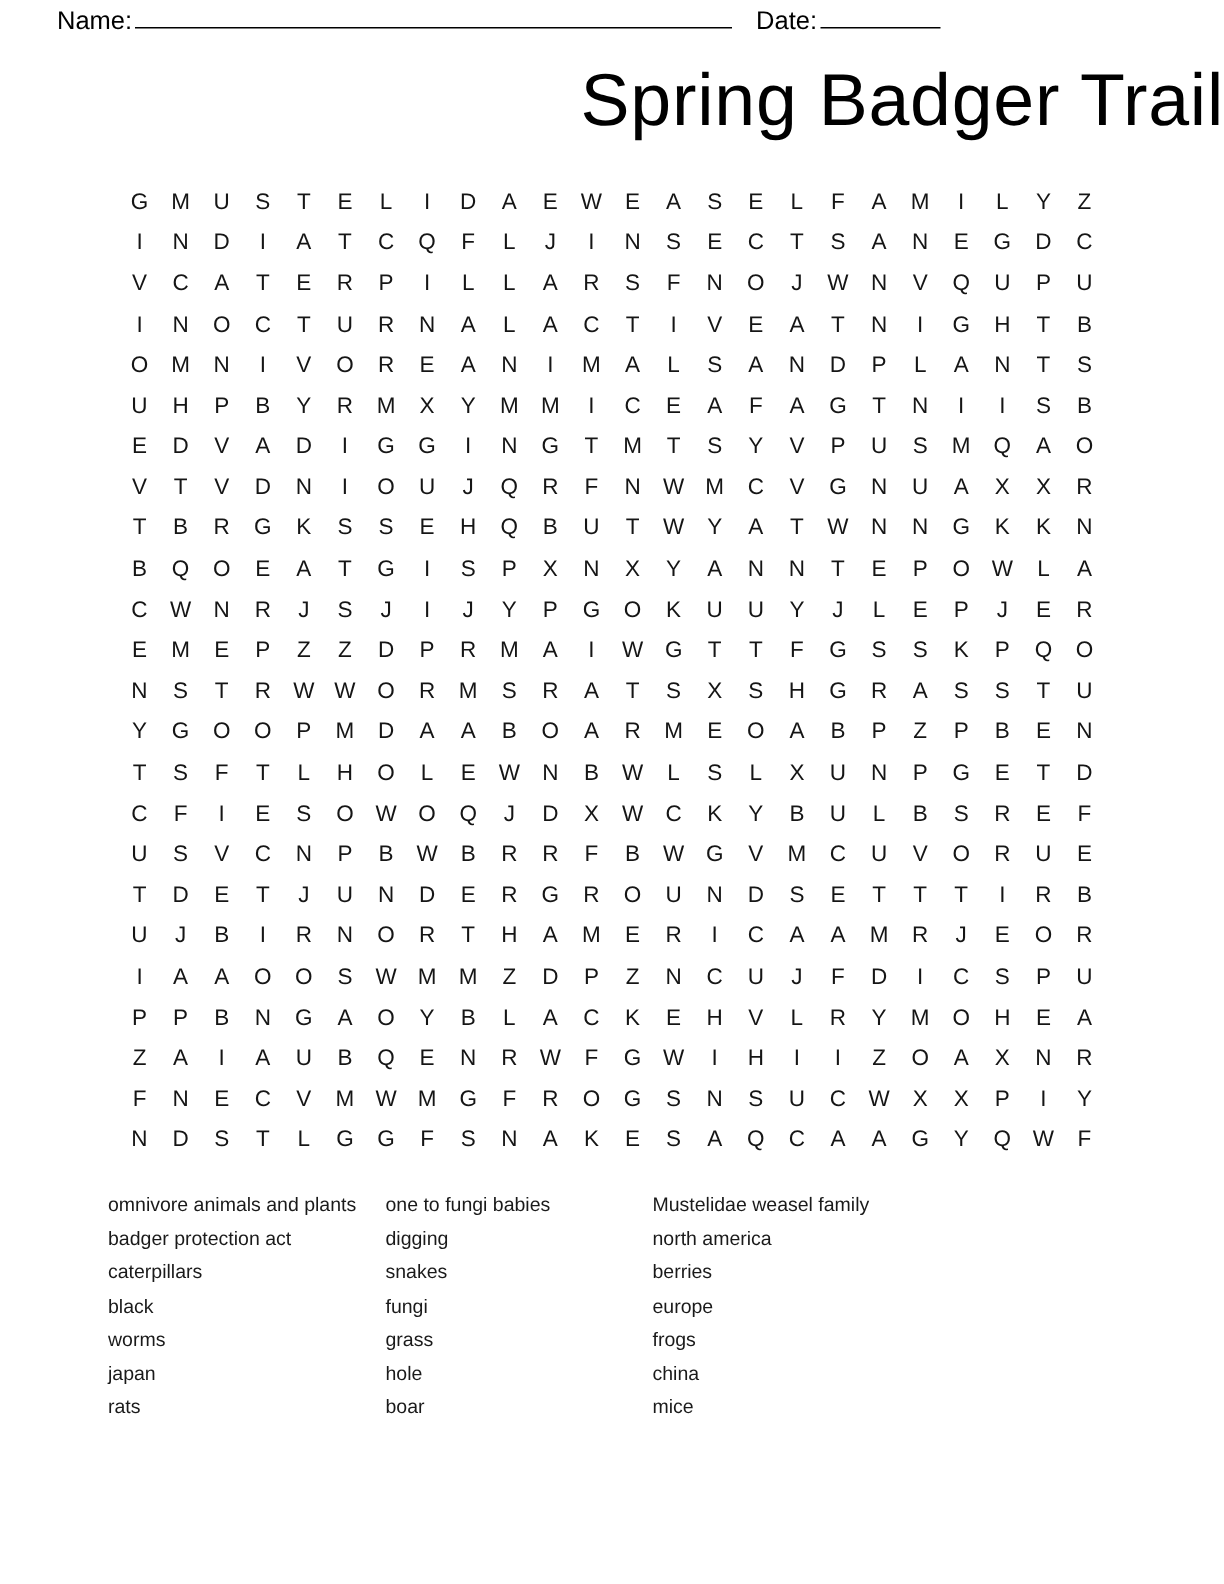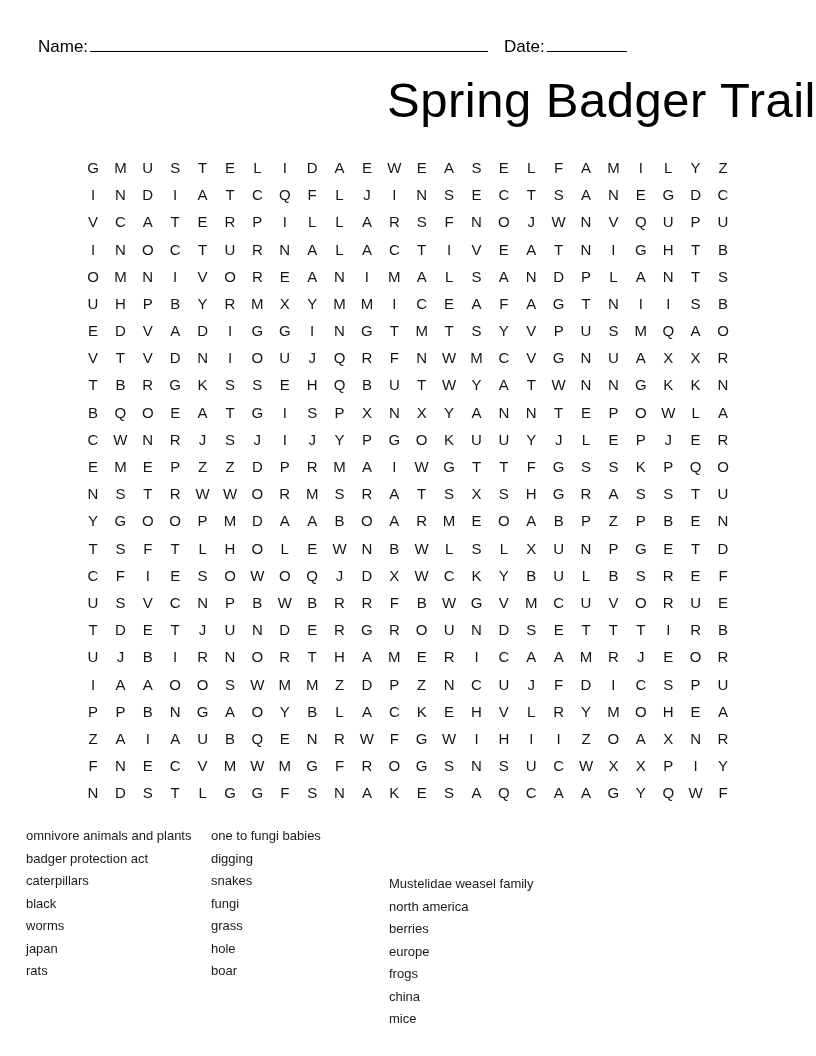--- a/index.html
+++ b/index.html
@@ -17,21 +17,20 @@
     overflow: hidden;
   }
 
   
   .header-row {
     display: flex;
     align-items: baseline;
     padding: 4px 72px 0 38px;
     font-size: 17px;
     white-space: nowrap;
-    margin-top: 33px;
   }
   .field-label { font-size: 17px; }
   .rule {
     display: inline-block;
     border-bottom: 1px solid #000;
     height: 13px;
     margin: 0 2px;
   }
   .rule-name { width: 398px; }
   .rule-date { width: 80px; }
@@ -66,32 +65,32 @@
     font-size: 15px;
     font-family: "Liberation Sans", sans-serif;
     color: #151515;
     padding: 0;
     line-height: 1;
   }
 
   
   .word-list {
     margin: 19px 0 0 0;
-    padding: 0 38px 0 26px;
+    padding: 0 38px 0 72px;
     display: flex;
     gap: 0;
   }
   .word-col {
     display: flex;
     flex-direction: column;
   }
   .word-col-0 { width: 185px; }
   .word-col-1 { width: 178px; }
   .word-col-2 { width: 180px; }
-  .word-col-3 { width: 185px; margin-top: 48px; }
+  .word-col-3 { width: 185px; }
   .word-item {
     font-size: 13px;
     line-height: 22.5px;
     color: #1a1a1a;
     white-space: nowrap;
     font-family: "Liberation Sans", sans-serif;
   }
 </style>
 </head>
 <body>

